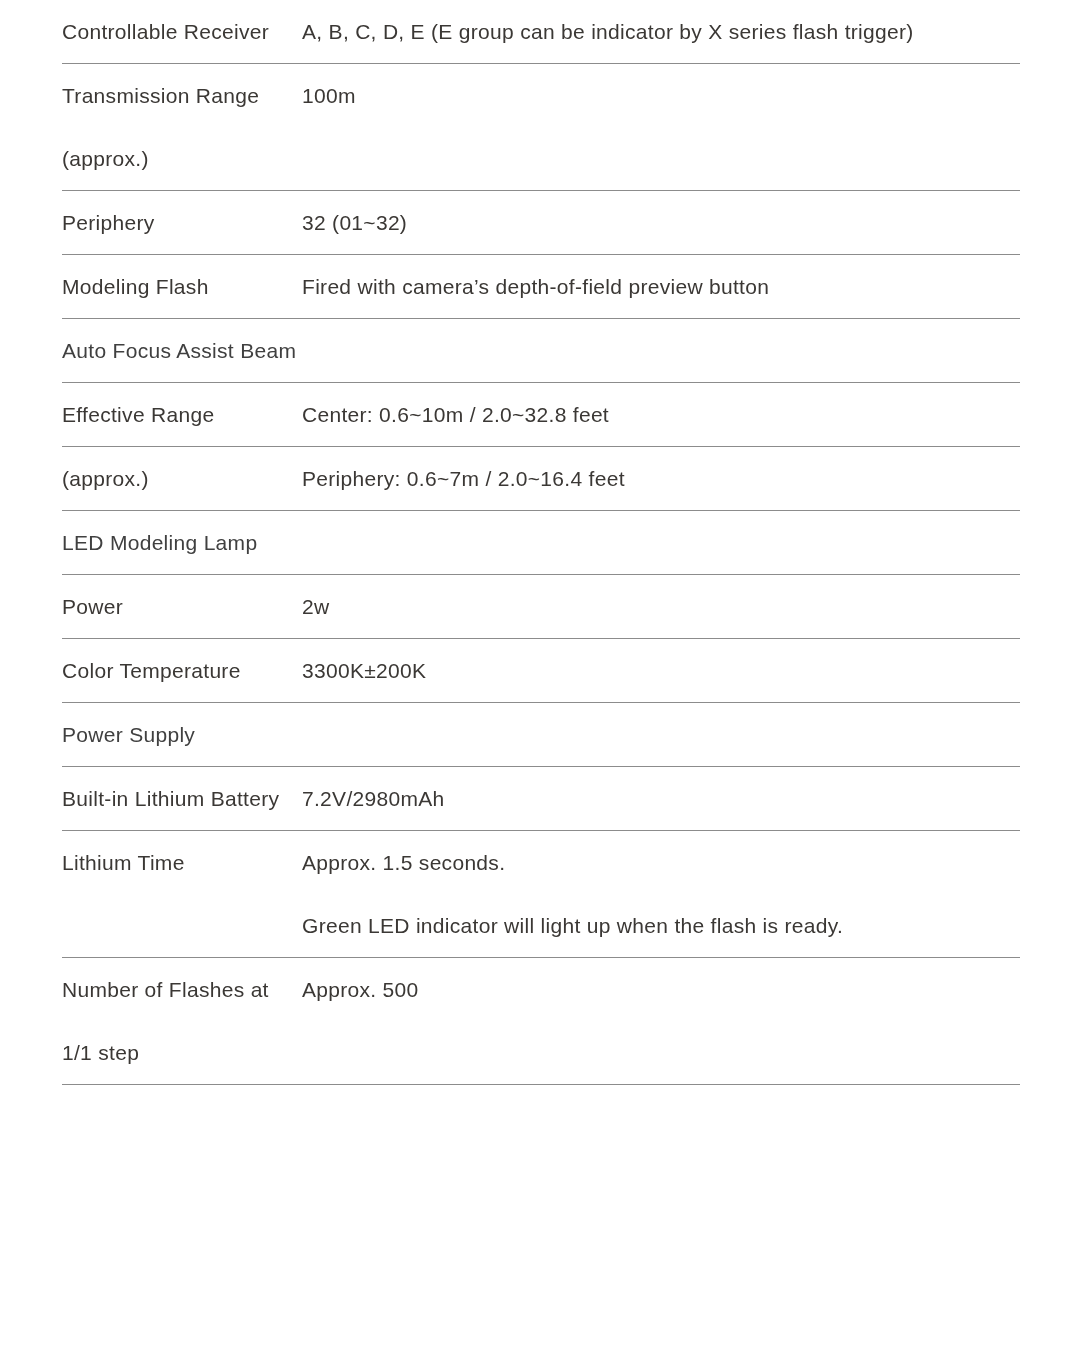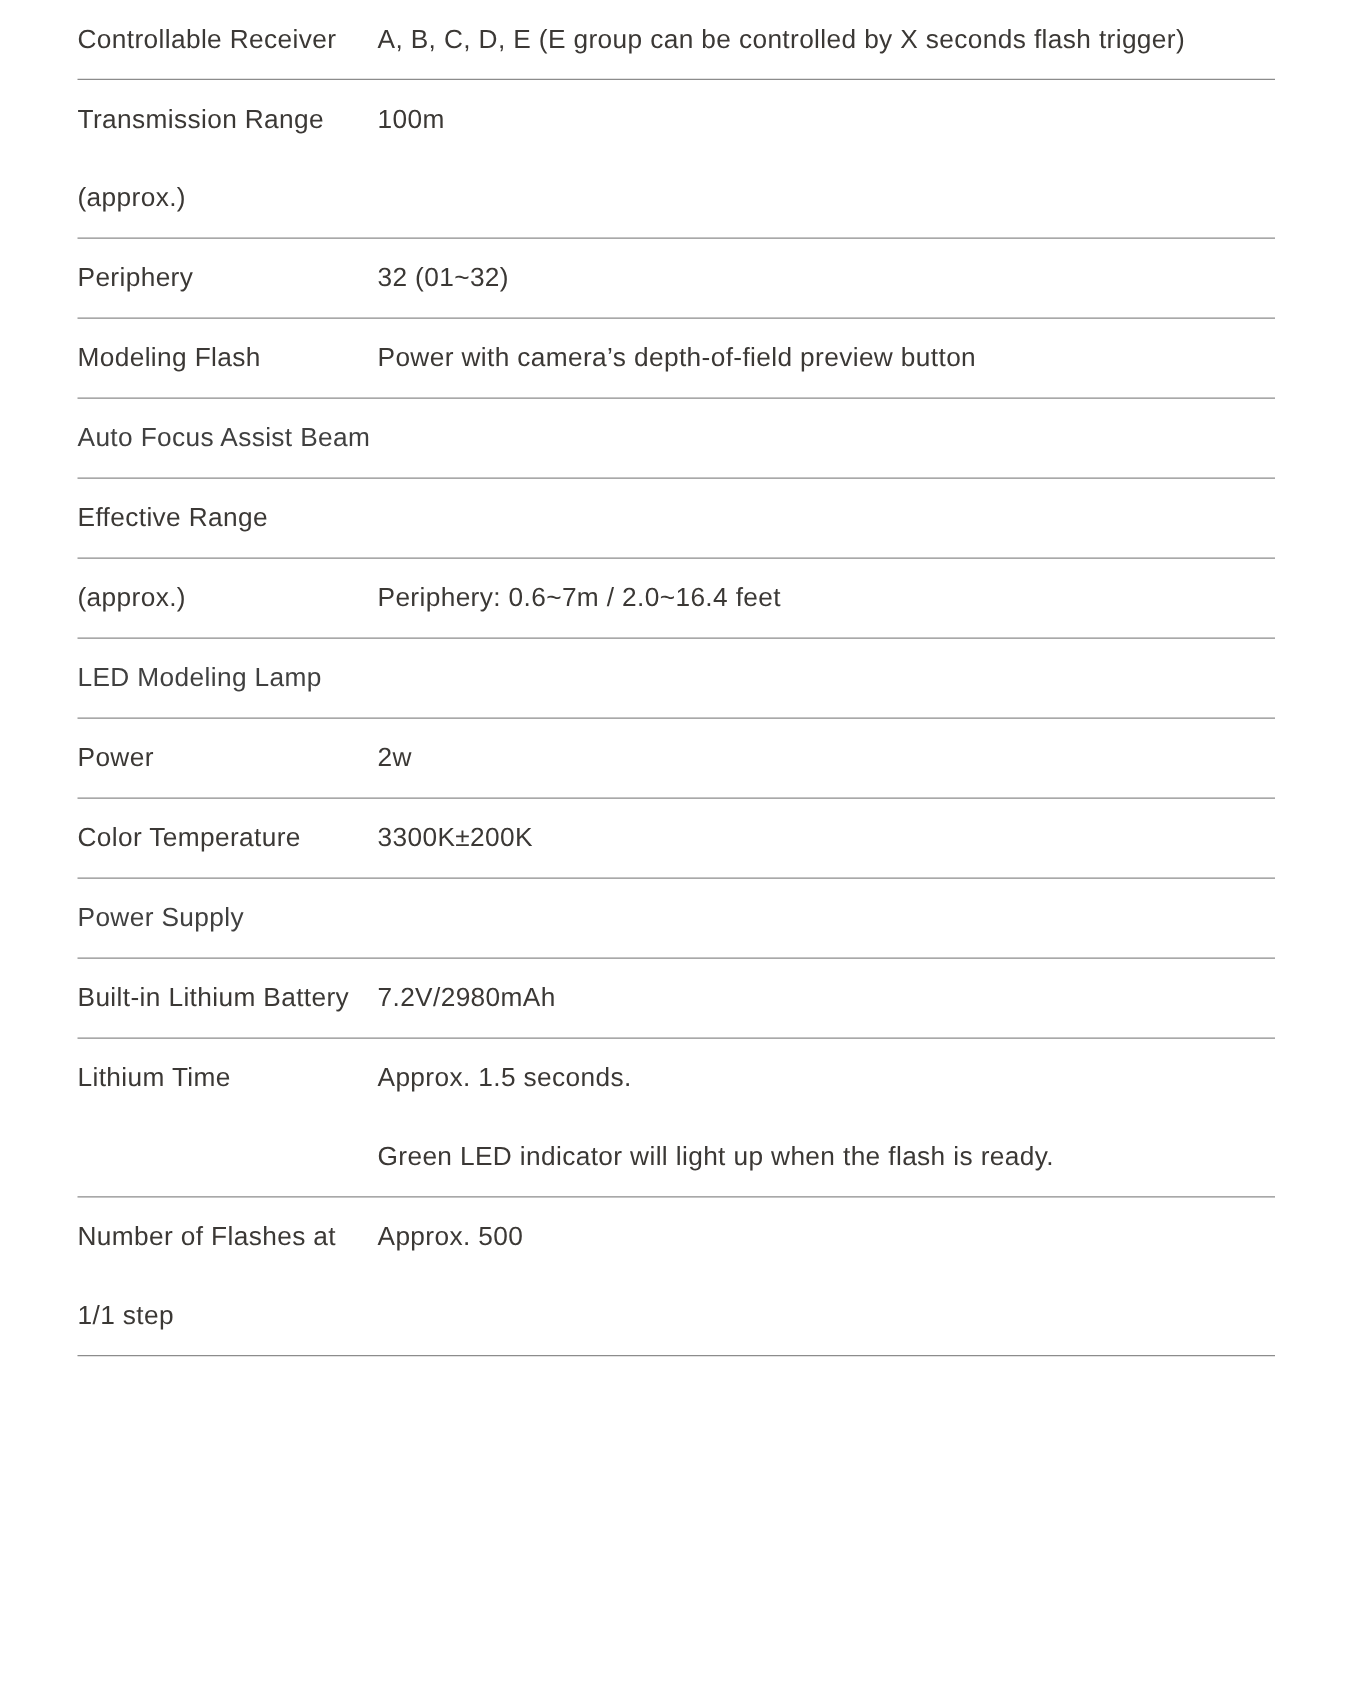--- a/index.html
+++ b/index.html
@@ -43,21 +43,21 @@
 </head>
 <body>
 
 <div class="spec-table">
 
   <div class="row">
     <div class="label">
       <div class="line">Controllable Receiver</div>
     </div>
     <div class="value">
-      <div class="line">A, B, C, D, E (E group can be controlled by X seconds flash trigger)</div>
+      <div class="line">A, B, C, D, E (E group can be indicator by X series flash trigger)</div>
     </div>
   </div>
 
   <div class="row">
     <div class="label">
       <div class="line">Transmission Range</div>
       <div class="line">(approx.)</div>
     </div>
     <div class="value">
       <div class="line">100m</div>
@@ -72,31 +72,34 @@
       <div class="line">32 (01~32)</div>
     </div>
   </div>
 
 
   <div class="row">
     <div class="label">
       <div class="line">Modeling Flash</div>
     </div>
     <div class="value">
-      <div class="line">Power with camera’s depth-of-field preview button</div>
+      <div class="line">Fired with camera’s depth-of-field preview button</div>
     </div>
   </div>
 
   <div class="row section-row">
     <div class="line">Auto Focus Assist Beam</div>
   </div>
 
   <div class="row">
     <div class="label">
       <div class="line">Effective Range</div>
+    </div>
+    <div class="value">
+      <div class="line">Center: 0.6~10m / 2.0~32.8 feet</div>
     </div>
   </div>
 
   <div class="row">
     <div class="label">
       <div class="line">(approx.)</div>
     </div>
     <div class="value">
       <div class="line">Periphery: 0.6~7m / 2.0~16.4 feet</div>
     </div>

